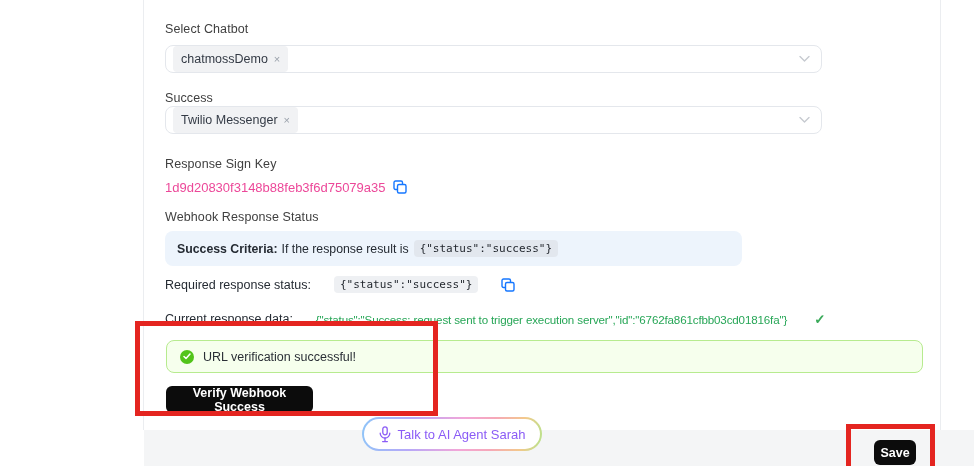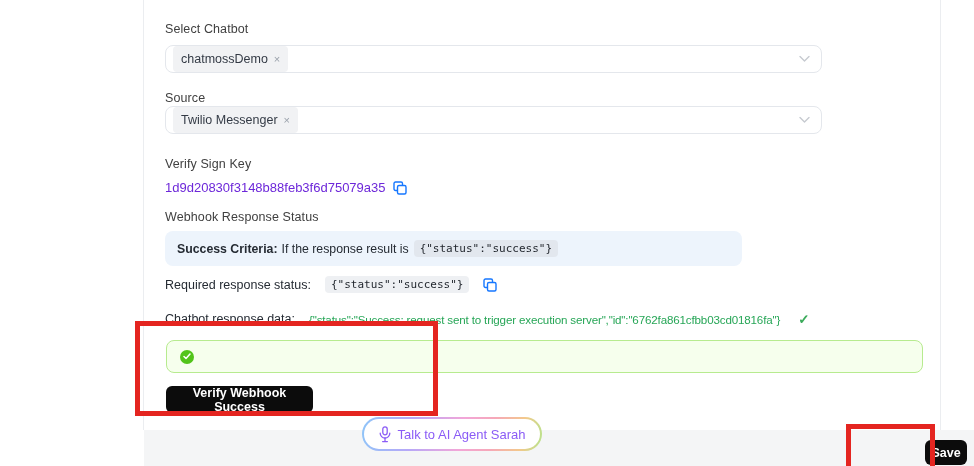--- a/index.html
+++ b/index.html
@@ -27,38 +27,38 @@
   .tag {
     display: inline-flex; align-items: center; gap: 6px;
     background: #f1f2f4; border-radius: 4px; padding: 2px 8px;
     font-size: 12.5px; color: #333a45; line-height: 1.3;
   }
   .tag .x { color: #9aa1ab; font-size: 11px; cursor: pointer; }
   .chevron { position: absolute; right: 11px; top: 50%; transform: translateY(-50%); display: flex; }
 
   .keyrow {
     position: absolute; left: 165px; top: 180px;
-    display: flex; align-items: center; gap: 7px;
-    font-size: 13px; color: #6d28d9;
+    display: flex; align-items: flex-start; gap: 7px;
+    font-size: 13px; color: #ec4899;
   }
   .copy-icon { display: inline-flex; cursor: pointer; }
 
   .info-box {
     position: absolute; left: 165px; top: 231px; width: 577px; height: 35px;
     background: #edf4fc; border-radius: 8px;
     display: flex; align-items: center; padding: 17px 12px;
     font-size: 12.3px; color: #252b33; white-space: nowrap;
   }
   .info-box b { font-weight: bold; margin-right: 4px; }
   .code-chip {
     font-family: "DejaVu Sans Mono", monospace;
     font-size: 11px; background: #e2e7ee; color: #1f242b;
     border-radius: 4px; padding: 2px 6px; margin: 0 5px; white-space: nowrap;
   }
-  .row { position: absolute; left: 165px; display: flex; align-items: center; gap: 14px; white-space: nowrap; }
+  .row { position: absolute; left: 165px; display: flex; align-items: center; gap: 23px; white-space: nowrap; }
   .row-required { top: 276px; font-size: 12.5px; color: #252b33; }
   .row-required .code-chip { background: #eef0f3; }
   .row-current { top: 311px; font-size: 12.5px; color: #252b33; }
   .green-json { color: #27a657; font-size: 11.6px; letter-spacing: -0.15px; }
   .green-check { color: #3cab5b; font-size: 13.5px; font-weight: bold; margin-left: 4px; }
 
   .alert-success {
     position: absolute; left: 166px; top: 340px; width: 757px; height: 33px;
     background: #f6ffed; border: 1px solid #b7eb8f; border-radius: 8px;
     display: flex; align-items: center; gap: 9px; padding: 0 13px;
@@ -81,21 +81,21 @@
   .talk-pill-outer {
     position: absolute; left: 362px; top: 417px; width: 180px; height: 34px;
     border-radius: 17px; padding: 2px; z-index: 5;
     background: linear-gradient(100deg, #8ec5f8 0%, #b7a8f8 28%, #f2a6d8 55%, #f6a8b8 72%, #f3c98b 88%, #b5e48c 100%);
   }
   .talk-pill-inner {
     width: 100%; height: 100%; border-radius: 15px; background: #fff;
     display: flex; align-items: center; justify-content: center; gap: 7px;
     color: #8b5cf6; font-size: 13px; cursor: pointer;
   }
-  .save-btn { position: absolute; left: 925px; top: 440px; width: 42px; height: 25px; z-index: 6; }
+  .save-btn { position: absolute; left: 874px; top: 440px; width: 42px; height: 25px; z-index: 6; }
 
   .annotation {
     position: absolute; border: 5px solid #e42520; background: transparent;
     z-index: 20; pointer-events: none;
   }
   .annotation.r1 { left: 135px; top: 321px; width: 303px; height: 95px; }
   .annotation.r2 { left: 846px; top: 424px; width: 89px; height: 50px; }
 </style>
 </head>
 <body>
@@ -109,34 +109,34 @@
     <span>chatmossDemo</span>
     <span class="x">×</span>
   </span>
   <span class="chevron">
     <svg width="11" height="7" viewBox="0 0 11 7">
         <polyline points="1,1 5.5,5.5 10,1" fill="none" stroke="#c6cad0" stroke-width="1.4" stroke-linecap="round" stroke-linejoin="round"></polyline>
       </svg>
   </span>
 </div>
 
-<div class="field-label" style="top:91px">Source</div>
+<div class="field-label" style="top:91px">Success</div>
 <div class="select-box" style="top:106px">
   <span class="tag">
     <span>Twilio Messenger</span>
     <span class="x">×</span>
   </span>
   <span class="chevron">
     <svg width="11" height="7" viewBox="0 0 11 7">
         <polyline points="1,1 5.5,5.5 10,1" fill="none" stroke="#c6cad0" stroke-width="1.4" stroke-linecap="round" stroke-linejoin="round"></polyline>
       </svg>
   </span>
 </div>
 
-<div class="field-label" style="top:157px">Verify Sign Key</div>
+<div class="field-label" style="top:157px">Response Sign Key</div>
 <div class="keyrow">
   <span>1d9d20830f3148b88feb3f6d75079a35</span>
   <span class="copy-icon">
     <svg width="14" height="14" viewBox="0 0 14 14">
         <rect x="1" y="1" width="8.5" height="8.5" rx="1.5" fill="none" stroke="#1677ff" stroke-width="1.4"></rect>
         <rect x="4.5" y="4.5" width="8.5" height="8.5" rx="1.5" fill="#ffffff" stroke="#1677ff" stroke-width="1.4"></rect>
       </svg>
   </span>
 </div>
 
@@ -152,31 +152,32 @@
   <span class="code-chip" style="margin:0">{"status":"success"}</span>
   <span class="copy-icon">
     <svg width="14" height="14" viewBox="0 0 14 14">
         <rect x="1" y="1" width="8.5" height="8.5" rx="1.5" fill="none" stroke="#1677ff" stroke-width="1.4"></rect>
         <rect x="4.5" y="4.5" width="8.5" height="8.5" rx="1.5" fill="#ffffff" stroke="#1677ff" stroke-width="1.4"></rect>
       </svg>
   </span>
 </div>
 
 <div class="row row-current">
-  <span>Chatbot response data:</span>
+  <span>Current response data:</span>
   <span class="green-json">{"status":"Success: request sent to trigger execution server","id":"6762fa861cfbb03cd01816fa"}</span>
   <span class="green-check">✓</span>
 </div>
 
 <div class="alert-success">
   <span class="check-circle">
     <svg width="8" height="7" viewBox="0 0 8 7">
         <polyline points="1,3.5 3,5.5 7,1" fill="none" stroke="#ffffff" stroke-width="1.5" stroke-linecap="round" stroke-linejoin="round"></polyline>
       </svg>
   </span>
+  <span>URL verification successful!</span>
 </div>
 
 <button class="btn-black verify-btn">Verify Webhook Success</button>
 
 <div class="footer-band"></div>
 
 <div class="talk-pill-outer">
   <div class="talk-pill-inner">
     <span style="display:inline-flex">
       <svg width="12" height="17" viewBox="0 0 12 17">

